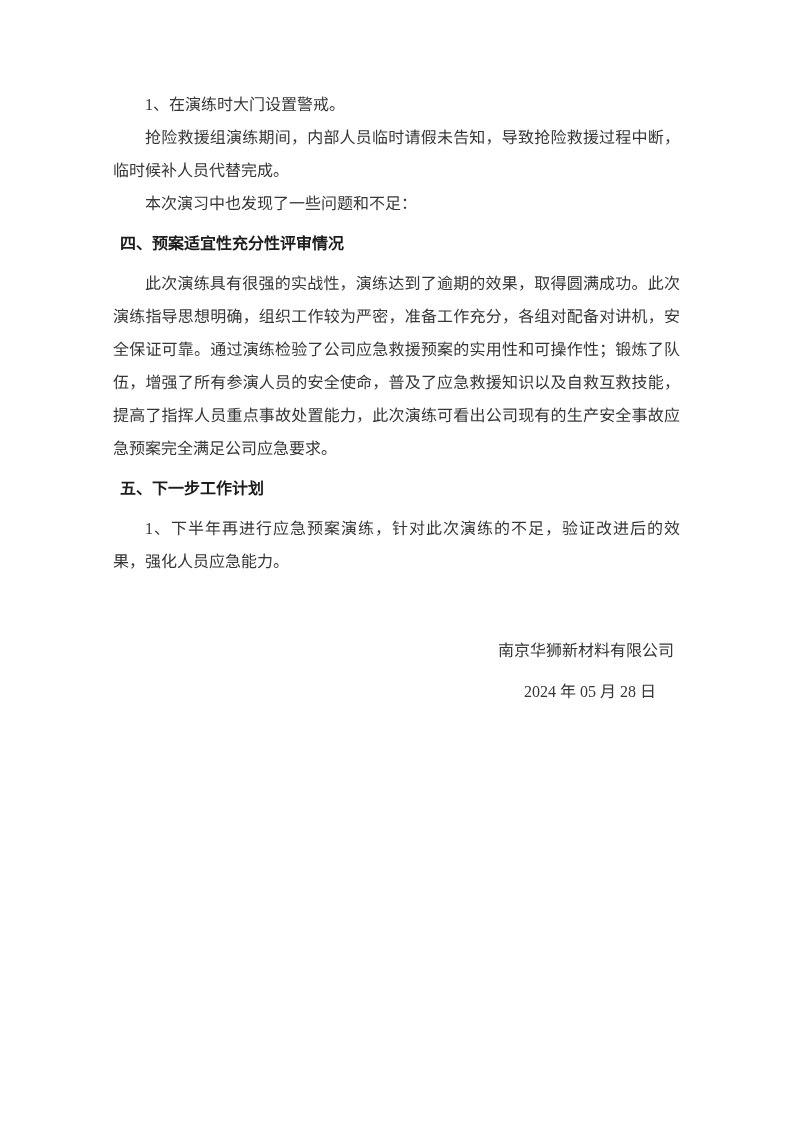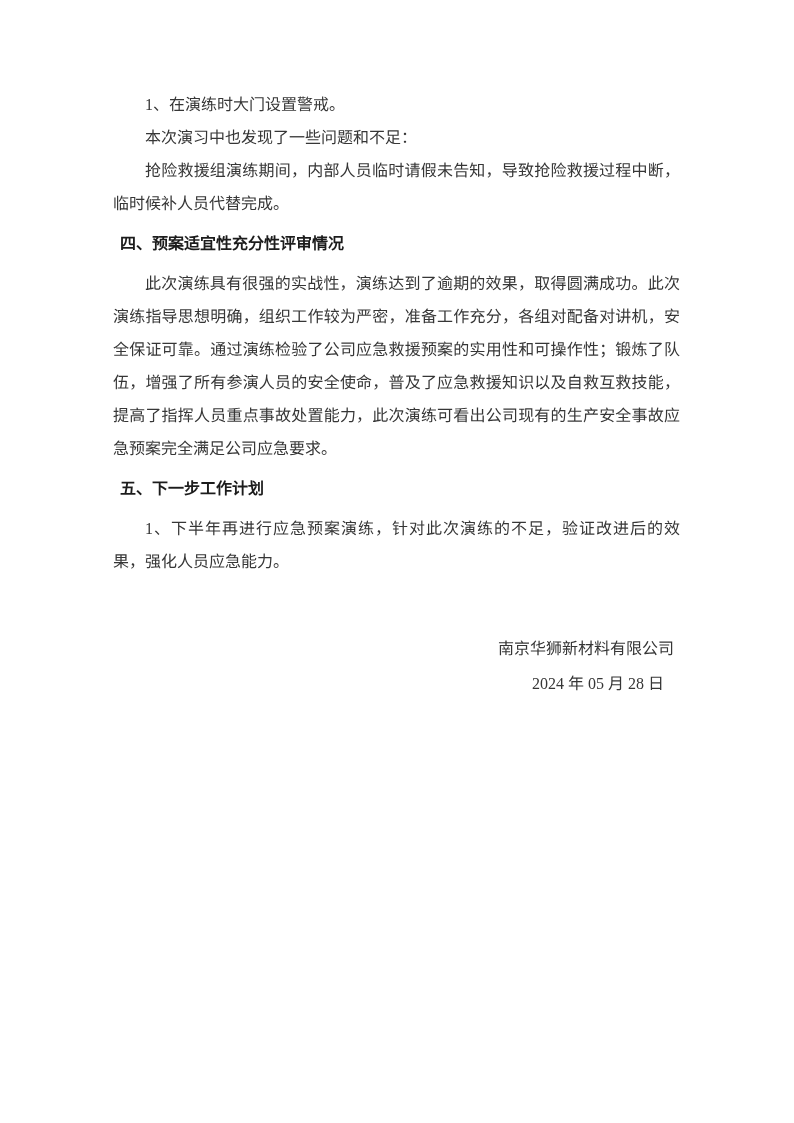--- a/index.html
+++ b/index.html
@@ -36,37 +36,36 @@
     font-family: "Liberation Sans", "DejaVu Sans", sans-serif;
     font-weight: 700;
     color: #1c1c1c;
     text-align: left;
   }
   .sig-company {
     margin: 56px 0 0 0;
     text-indent: 0;
     text-align: right;
     padding-right: 6px;
-    font-family: Liberation Mono, monospace;
   }
   .sig-date {
-    margin: 0;
+    margin: 8px;
     text-indent: 0;
     text-align: right;
     padding-right: 16px;
   }
 </style>
 </head>
 <body>
 
 <div class="page">
   <div class="doc-content">
     <p class="para">1、在演练时大门设置警戒。</p>
+    <p class="para">抢险救援组演练期间，内部人员临时请假未告知，导致抢险救援过程中断，临时候补人员代替完成。</p>
     <p class="para">本次演习中也发现了一些问题和不足：</p>
-    <p class="para">抢险救援组演练期间，内部人员临时请假未告知，导致抢险救援过程中断，临时候补人员代替完成。</p>
     <p class="heading">四、预案适宜性充分性评审情况</p>
     <p class="para">此次演练具有很强的实战性，演练达到了逾期的效果，取得圆满成功。此次演练指导思想明确，组织工作较为严密，准备工作充分，各组对配备对讲机，安全保证可靠。通过演练检验了公司应急救援预案的实用性和可操作性；锻炼了队伍，增强了所有参演人员的安全使命，普及了应急救援知识以及自救互救技能，提高了指挥人员重点事故处置能力，此次演练可看出公司现有的生产安全事故应急预案完全满足公司应急要求。</p>
     <p class="heading">五、下一步工作计划</p>
     <p class="para">1、下半年再进行应急预案演练，针对此次演练的不足，验证改进后的效果，强化人员应急能力。</p>
     <p class="para sig-company">南京华狮新材料有限公司</p>
     <p class="para sig-date">2024 年 05 月 28 日</p>
   </div>
 </div>
 
 </body></html>

